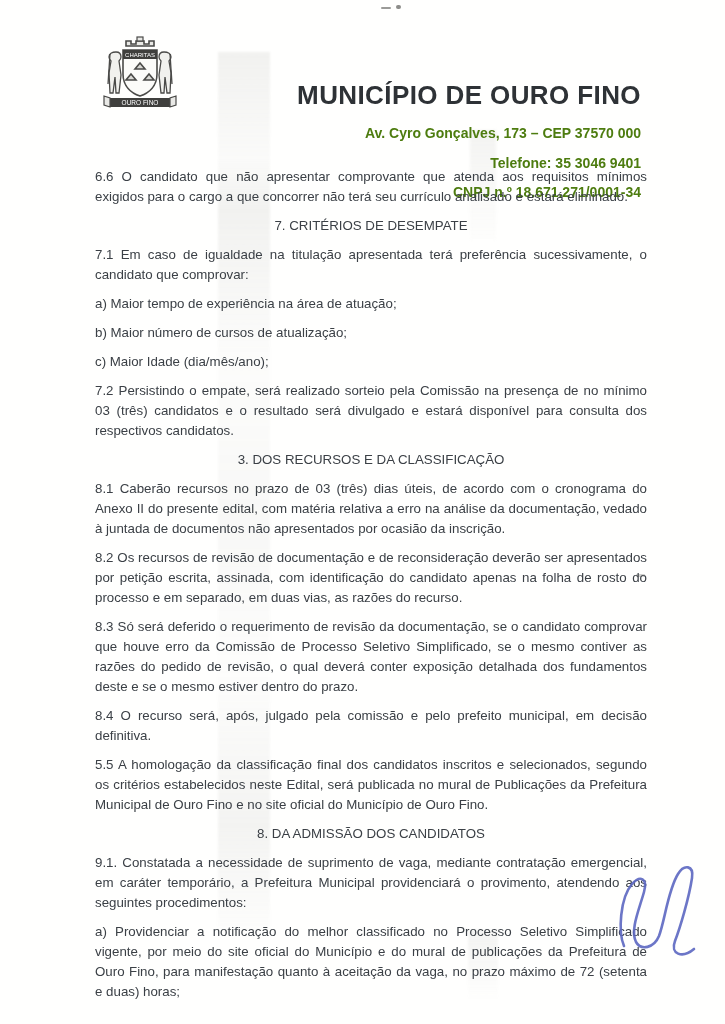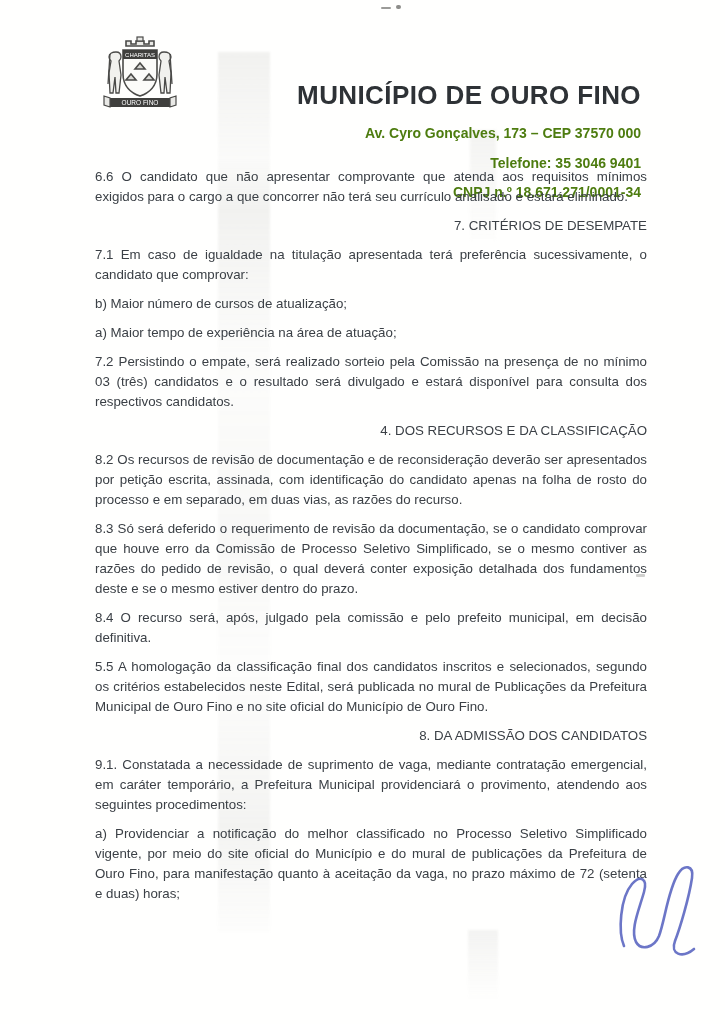--- a/index.html
+++ b/index.html
@@ -58,21 +58,21 @@
   .hdr-phone{margin-top:13px;}
   .hdr-cnpj{margin-top:12px;}
 
   
   .doc-body{
     position:absolute;left:95px;top:159px;width:552px;
     font-size:13.3px;line-height:20px;
     text-align:justify;
   }
   .doc-body p{margin:8px 0 9px 0;}
-  .doc-body p.sec{text-align:right;}
+  .doc-body p.sec{text-align:center;}
 
   
   .signature{position:absolute;left:610px;top:850px;width:104px;height:120px;}
 </style>
 </head>
 <body>
 
 <div class="page">
 
   <div class="artifact streak-main"></div>
@@ -112,24 +112,26 @@
     <div class="hdr-title">MUNICÍPIO DE OURO FINO</div>
     <div class="hdr-line hdr-addr">Av. Cyro Gonçalves, 173 – CEP 37570 000</div>
     <div class="hdr-line hdr-phone">Telefone: 35 3046 9401</div>
     <div class="hdr-line hdr-cnpj">CNPJ n.º 18.671.271/0001-34</div>
   </div>
 
   <div class="doc-body">
     <p>6.6 O candidato que não apresentar comprovante que atenda aos requisitos mínimos exigidos para o cargo a que concorrer não terá seu currículo analisado e estará eliminado.</p>
     <p class="sec">7. CRITÉRIOS DE DESEMPATE</p>
     <p>7.1 Em caso de igualdade na titulação apresentada terá preferência sucessivamente, o candidato que comprovar:</p>
+    <p>a) Maior tempo de experiência na área de atuação;</p>
     <p>b) Maior número de cursos de atualização;</p>
-    <p>a) Maior tempo de experiência na área de atuação;</p>
+    <p>c) Maior Idade (dia/mês/ano);</p>
     <p>7.2 Persistindo o empate, será realizado sorteio pela Comissão na presença de no mínimo 03 (três) candidatos e o resultado será divulgado e estará disponível para consulta dos respectivos candidatos.</p>
-    <p class="sec">4. DOS RECURSOS E DA CLASSIFICAÇÃO</p>
+    <p class="sec">3. DOS RECURSOS E DA CLASSIFICAÇÃO</p>
+    <p>8.1 Caberão recursos no prazo de 03 (três) dias úteis, de acordo com o cronograma do Anexo II do presente edital, com matéria relativa a erro na análise da documentação, vedado à juntada de documentos não apresentados por ocasião da inscrição.</p>
     <p>8.2 Os recursos de revisão de documentação e de reconsideração deverão ser apresentados por petição escrita, assinada, com identificação do candidato apenas na folha de rosto do processo e em separado, em duas vias, as razões do recurso.</p>
     <p>8.3 Só será deferido o requerimento de revisão da documentação, se o candidato comprovar que houve erro da Comissão de Processo Seletivo Simplificado, se o mesmo contiver as razões do pedido de revisão, o qual deverá conter exposição detalhada dos fundamentos deste e se o mesmo estiver dentro do prazo.</p>
     <p>8.4 O recurso será, após, julgado pela comissão e pelo prefeito municipal, em decisão definitiva.</p>
     <p>5.5 A homologação da classificação final dos candidatos inscritos e selecionados, segundo os critérios estabelecidos neste Edital, será publicada no mural de Publicações da Prefeitura Municipal de Ouro Fino e no site oficial do Município de Ouro Fino.</p>
     <p class="sec">8. DA ADMISSÃO DOS CANDIDATOS</p>
     <p>9.1. Constatada a necessidade de suprimento de vaga, mediante contratação emergencial, em caráter temporário, a Prefeitura Municipal providenciará o provimento, atendendo aos seguintes procedimentos:</p>
     <p>a) Providenciar a notificação do melhor classificado no Processo Seletivo Simplificado vigente, por meio do site oficial do Município e do mural de publicações da Prefeitura de Ouro Fino, para manifestação quanto à aceitação da vaga, no prazo máximo de 72 (setenta e duas) horas;</p>
   </div>
 
   <svg class="signature" viewBox="0 0 104 120">

